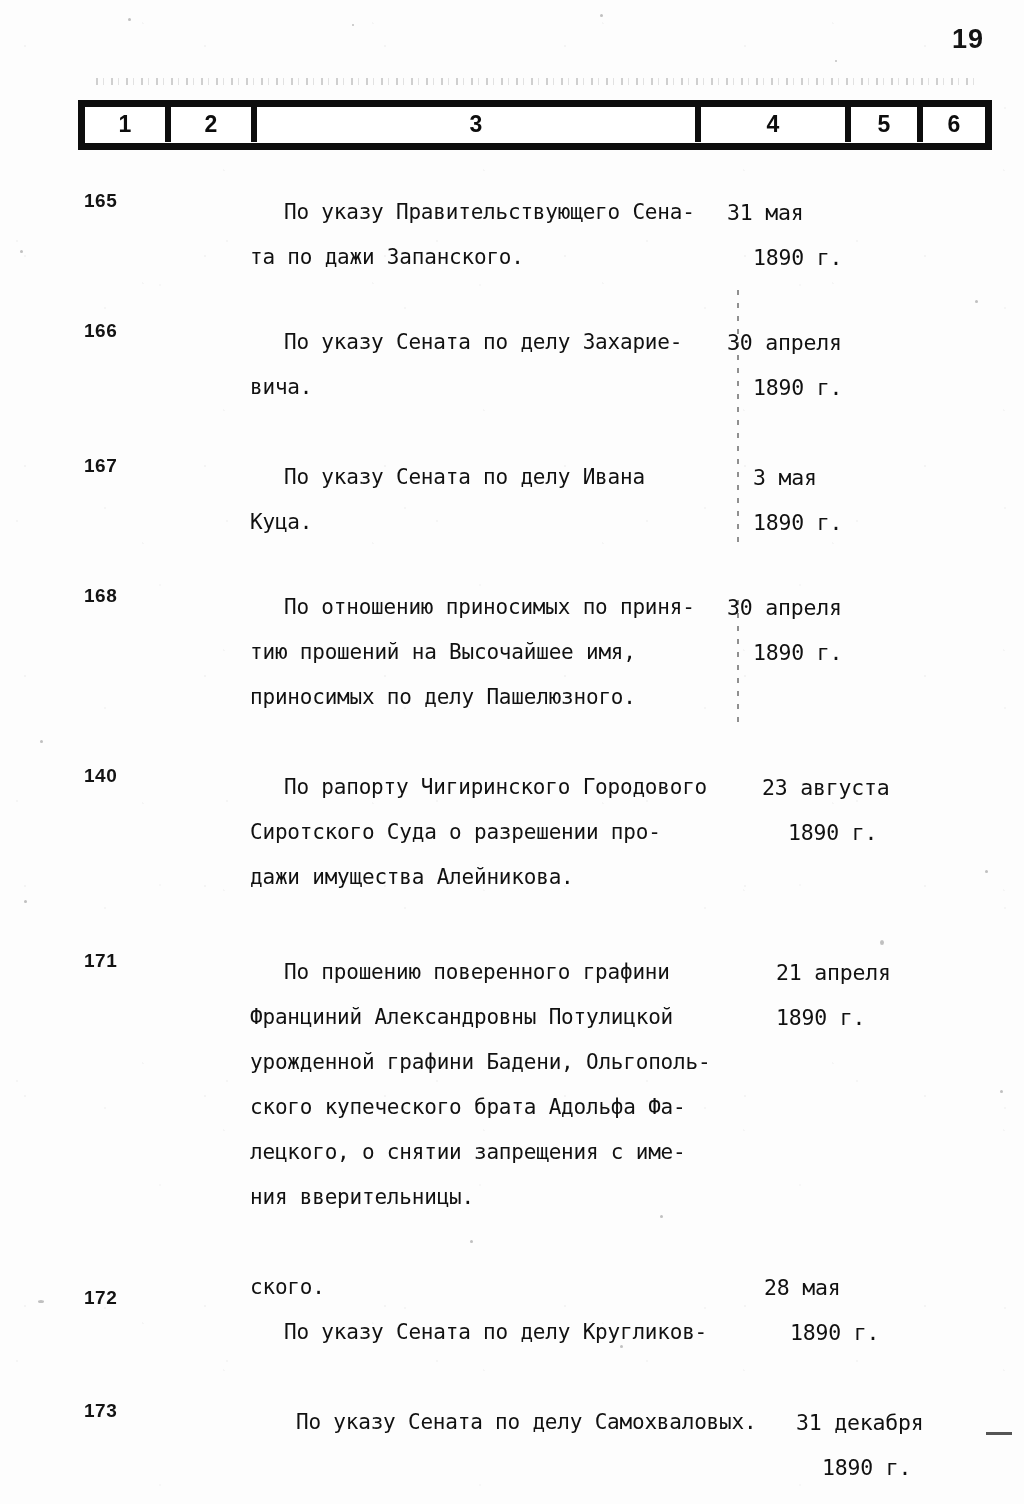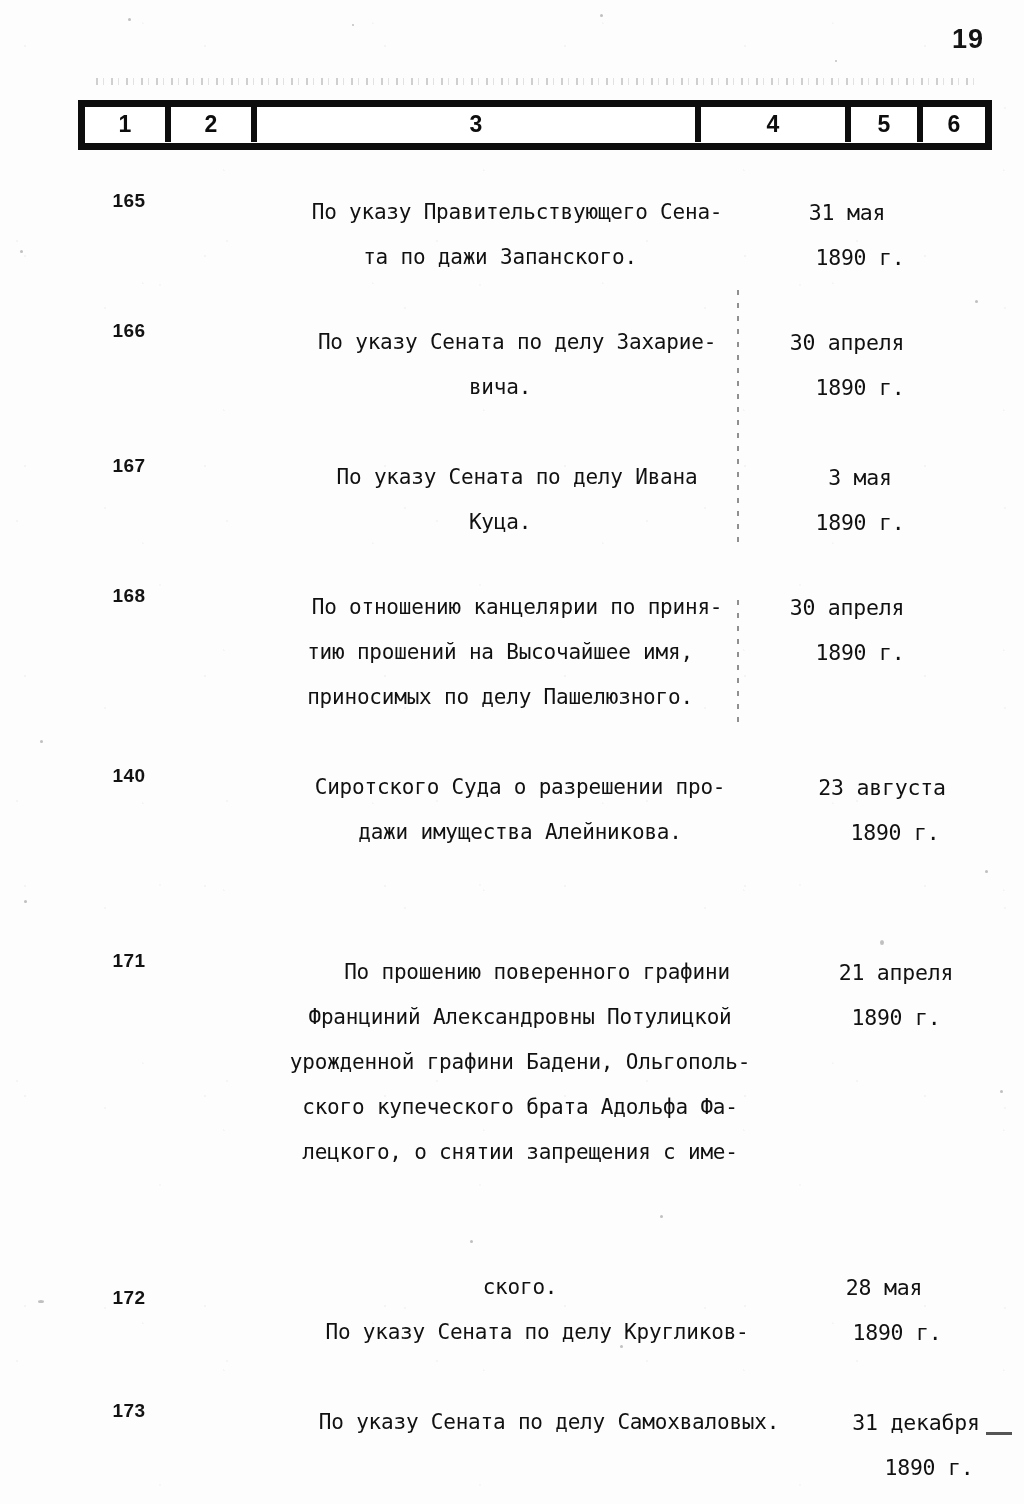--- a/index.html
+++ b/index.html
@@ -22,21 +22,20 @@
     inset: 0;
     background:
       radial-gradient(circle at 14% 22%, rgba(0,0,0,0.035) 0 1px, transparent 1px),
       radial-gradient(circle at 62% 9%, rgba(0,0,0,0.03) 0 1px, transparent 1px),
       radial-gradient(circle at 35% 54%, rgba(0,0,0,0.03) 0 1px, transparent 1px),
       radial-gradient(circle at 86% 71%, rgba(0,0,0,0.03) 0 1px, transparent 1px),
       radial-gradient(circle at 8% 86%, rgba(0,0,0,0.03) 0 1px, transparent 1px),
       radial-gradient(circle at 50% 95%, rgba(0,0,0,0.025) 0 1px, transparent 1px),
       #fdfdfd;
     background-size: 180px 210px, 230px 260px, 300px 200px, 260px 240px, 210px 280px, 320px 300px;
-    text-align: center;
   }
 
   .speck {
     position: absolute;
     background: #8e8e8e;
     border-radius: 50%;
     opacity: .55;
   }
 
   
@@ -234,50 +233,52 @@
     </div>
     <div class="date-col">
       <div class="dline ind">3 мая</div>
       <div class="dline ind">1890 г.</div>
     </div>
   </div>
 
   <div class="entry" style="top:585px;">
     <div class="num">168</div>
     <div class="body-col">
-      <div class="line indent">По отношению канцелярии по приня-</div>
+      <div class="line indent">По отношению приносимых по приня-</div>
       <div class="line">тию прошений на Высочайшее имя,</div>
       <div class="line">приносимых по делу Пашелюзного.</div>
     </div>
     <div class="date-col">
       <div class="dline">30 апреля</div>
       <div class="dline ind">1890 г.</div>
     </div>
   </div>
 
   <div class="entry" style="top:765px;">
     <div class="num">140</div>
     <div class="body-col wide">
+      <div class="line indent">По рапорту Чигиринского Городового</div>
       <div class="line">Сиротского Суда о разрешении про-</div>
       <div class="line">дажи имущества Алейникова.</div>
     </div>
     <div class="date-col" style="left:762px;">
       <div class="dline">23 августа</div>
       <div class="dline ind">1890 г.</div>
     </div>
   </div>
 
   <div class="entry" style="top:950px;">
     <div class="num">171</div>
     <div class="body-col wide">
       <div class="line indent">По прошению поверенного графини</div>
       <div class="line">Франциний Александровны Потулицкой</div>
       <div class="line">урожденной графини Бадени, Ольгополь-</div>
       <div class="line">ского купеческого брата Адольфа Фа-</div>
       <div class="line">лецкого, о снятии запрещения с име-</div>
+      <div class="line">ния вверительницы.</div>
     </div>
     <div class="date-col" style="left:776px;">
       <div class="dline">21 апреля</div>
       <div class="dline">1890 г.</div>
     </div>
   </div>
 
   <div class="entry" style="top:1265px;">
     <div class="num" style="top:22px;">172</div>
     <div class="body-col wide">

